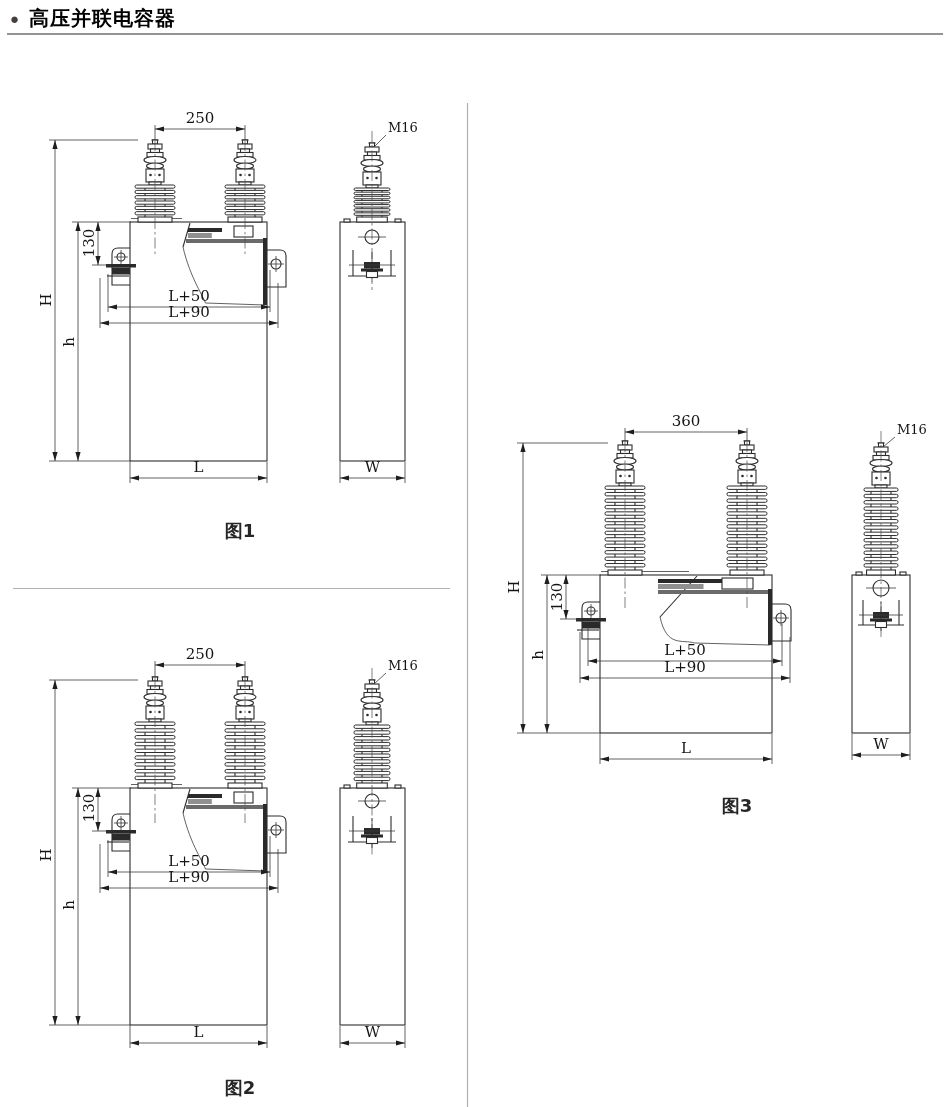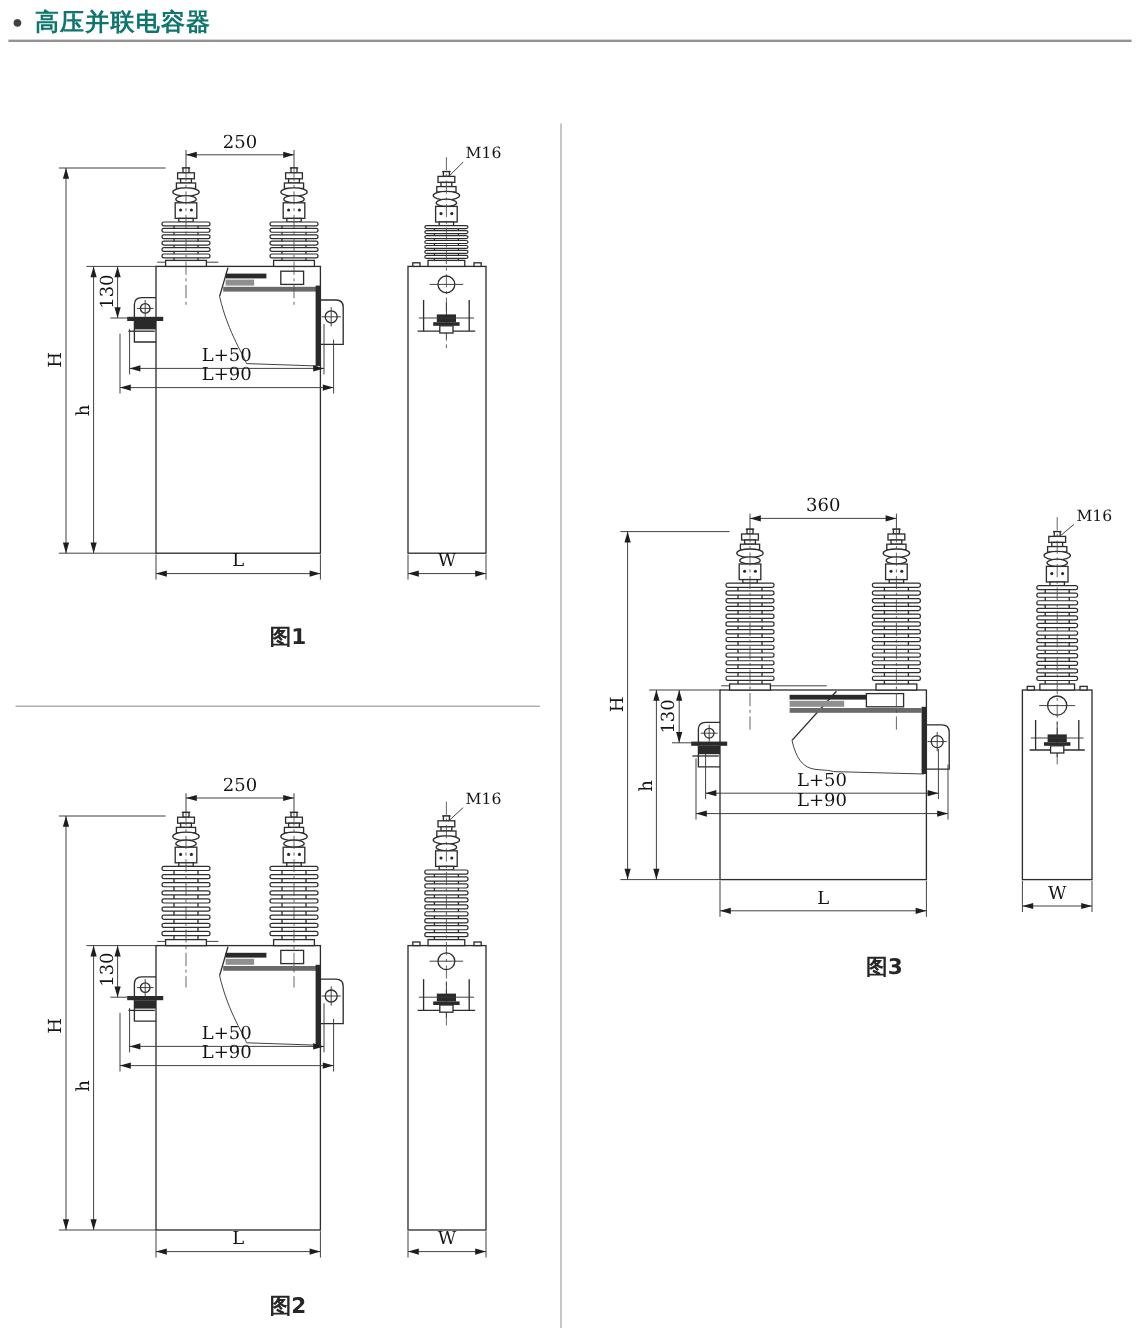--- a/index.html
+++ b/index.html
@@ -1,20 +1,20 @@
 <!DOCTYPE html>
 <html><head>
 <meta charset="utf-8">
 <style>
   html,body{margin:0;padding:0;background:#fff;}
   .page{position:relative;width:950px;height:1107px;background:#fff;overflow:hidden;
         font-family:"Liberation Sans",sans-serif;}
   .header{position:absolute;left:10px;top:5px;display:flex;align-items:center;gap:10px;}
   .header .bullet{font-size:15px;color:#45403e;line-height:1;}
-  .header .title{font-size:20px;font-weight:700;color:#0f766e;letter-spacing:1px;}
+  .header .title{font-size:20px;font-weight:700;color:#000000;letter-spacing:1px;}
   .header-rule{position:absolute;left:7px;top:33px;width:936px;height:1.5px;background:#939393;}
   svg text{user-select:none;}
   .ol{fill:#fff;stroke:#2d2d2d;stroke-width:1.1;}
   .oln{fill:none;stroke:#2d2d2d;stroke-width:1.1;}
   .shed{fill:#fff;stroke:#2d2d2d;stroke-width:1;}
   .thin{fill:none;stroke:#3a3a3a;stroke-width:0.8;}
   .cl{fill:none;stroke:#4a4a4a;stroke-width:0.7;stroke-dasharray:11 3 2.5 3;}
   .dk{fill:#2a2a2a;stroke:none;}
   .gy{fill:#909090;stroke:none;}
   .bd{fill:#6a6a6a;stroke:none;}

